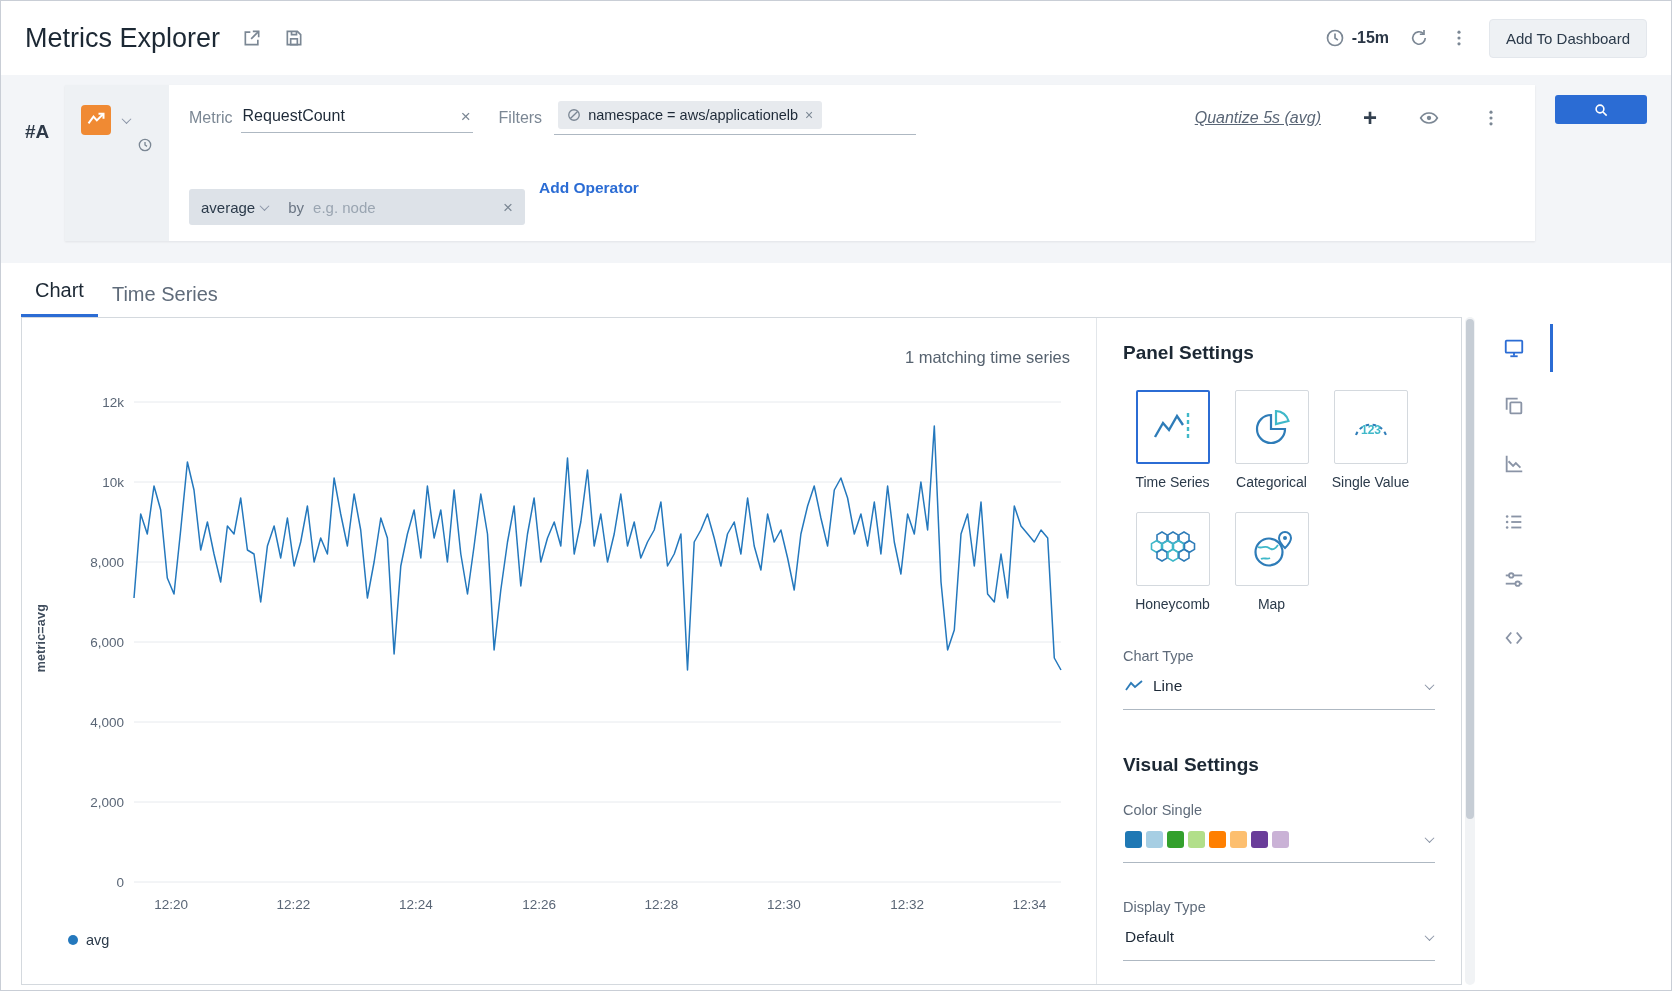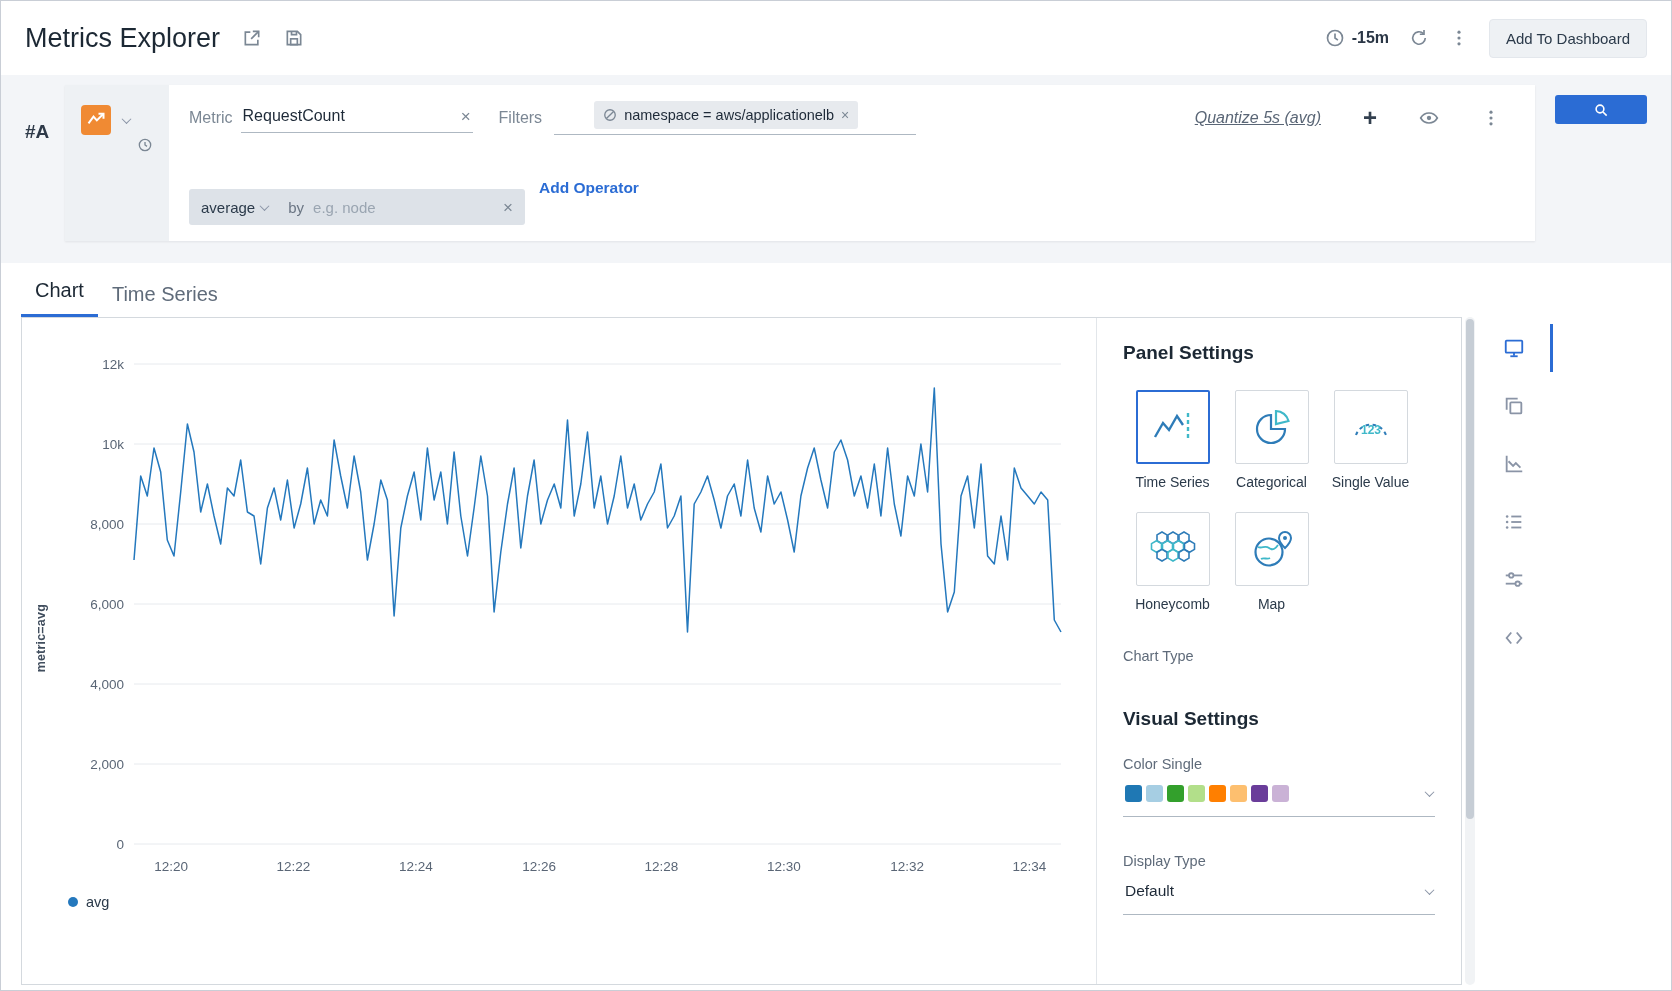--- a/index.html
+++ b/index.html
@@ -28,21 +28,21 @@
   .cell-clock { position:absolute; left:72px; top:52px; width:16px; height:16px; color:#7b8794; }
   .cell-clock svg { width:16px; height:16px; }
 
   .query-fields { flex:1; padding:16px 20px 16px 20px; }
   .qrow1 { display:flex; align-items:center; }
   .field-label { color:#7b8794; font-size:16px; margin-right:8px; flex:none; }
   .metric-input { display:flex; align-items:center; border-bottom:1px solid #aeb8c2; width:232px; padding:4px 2px 7px 2px; font-size:16px; color:#1e2a38; cursor:text; }
   .xbtn { color:#7b8794; font-size:17px; line-height:1; cursor:pointer; }
   .metric-input .xbtn { margin-left:auto; }
   .filters-wrap { border-bottom:1px solid #aeb8c2; width:362px; padding:0 0 5px 4px; display:flex; align-items:center; margin-left:4px; cursor:text; }
-  .pill { background:#e7eaee; border-radius:3px; height:28px; display:inline-flex; align-items:center; gap:7px; padding:0 9px; font-size:14.5px; color:#1e2a38; cursor:pointer;margin-left:36px; }
+  .pill { background:#e7eaee; border-radius:3px; height:28px; display:inline-flex; align-items:center; gap:7px; padding:0 9px; font-size:14.5px; color:#1e2a38; cursor:pointer; }
   .pill svg { width:14px; height:14px; }
   .pill .xbtn { font-size:14px; }
   .qrow1-right { margin-left:auto; display:flex; align-items:center; gap:42px; margin-right:14px; }
   .quantize { font-style:italic; color:#5a6676; font-size:16px;text-decoration:underline; }
   .plus-ic { font-size:24px; font-weight:700; color:#33404f; cursor:pointer; line-height:1; }
   .qrow2 { margin-top:16px; display:flex; align-items:center; }
   .agg-chip { background:#dde2e8; border-radius:3px; height:36px; display:flex; align-items:center; padding:0 12px; width:336px; font-size:15px; color:#2b3a4a; cursor:pointer;margin-top:38px; }
   .agg-chip .chev { margin-left:6px; }
   .by-lbl { color:#6b7684; margin-left:20px; }
   .by-ph { color:#9aa5b1; margin-left:9px; }
@@ -222,20 +222,21 @@
 
   <nav class="tabs">
     <div class="tab active">Chart</div>
     <div class="tab">Time Series</div>
   </nav>
 
   <div class="content">
     <div class="main-panel">
 
       <div class="chart-pane">
+        <div class="matching">1 matching time series</div>
         <div class="ylab">metric=avg</div>
         <svg id="chart-svg" width="1015" height="556" viewBox="0 0 1015 556">
             <line x1="78" y1="28.0" x2="1005" y2="28.0" stroke="#e7eaee" stroke-width="1"></line>
             <text x="68" y="32.5" text-anchor="end" fill="#5a6676" font-size="13.5" font-family="Liberation Sans, sans-serif">12k</text>
             <line x1="78" y1="108.0" x2="1005" y2="108.0" stroke="#e7eaee" stroke-width="1"></line>
             <text x="68" y="112.5" text-anchor="end" fill="#5a6676" font-size="13.5" font-family="Liberation Sans, sans-serif">10k</text>
             <line x1="78" y1="188.0" x2="1005" y2="188.0" stroke="#e7eaee" stroke-width="1"></line>
             <text x="68" y="192.5" text-anchor="end" fill="#5a6676" font-size="13.5" font-family="Liberation Sans, sans-serif">8,000</text>
             <line x1="78" y1="268.0" x2="1005" y2="268.0" stroke="#e7eaee" stroke-width="1"></line>
             <text x="68" y="272.5" text-anchor="end" fill="#5a6676" font-size="13.5" font-family="Liberation Sans, sans-serif">6,000</text>
@@ -320,20 +321,27 @@
                 <path d="M12 33c3-2 6 1 9-1" stroke="#3fb8c9" stroke-width="1.8"></path>
                 <path d="M36 6a6 6 0 0 1 6 6c0 4.2-6 10-6 10s-6-5.8-6-10a6 6 0 0 1 6-6z" fill="#fff" stroke="#2e7cb8" stroke-width="2"></path>
                 <circle cx="36" cy="12" r="2" fill="#2e7cb8"></circle>
               </svg>
             </div>
             <div class="viz-label">Map</div>
           </div>
         </div>
 
         <div class="setting-label">Chart Type</div>
+        <div class="select-row">
+          <svg width="18" height="12" viewBox="0 0 18 12">
+              <polyline points="1,10 6,3 10,7 17,1" fill="none" stroke="#2e7cb8" stroke-width="1.8"></polyline>
+            </svg>
+          <span>Line</span>
+          <span class="chev"></span>
+        </div>
 
         <h2 class="visual">Visual Settings</h2>
 
         <div class="setting-label sm">Color Single</div>
         <div class="select-row">
           <div class="swatches" id="palette">
               <div class="swatch" style="background: rgb(31, 120, 180);"></div>
               <div class="swatch" style="background: rgb(166, 206, 227);"></div>
               <div class="swatch" style="background: rgb(51, 160, 44);"></div>
               <div class="swatch" style="background: rgb(178, 223, 138);"></div>

